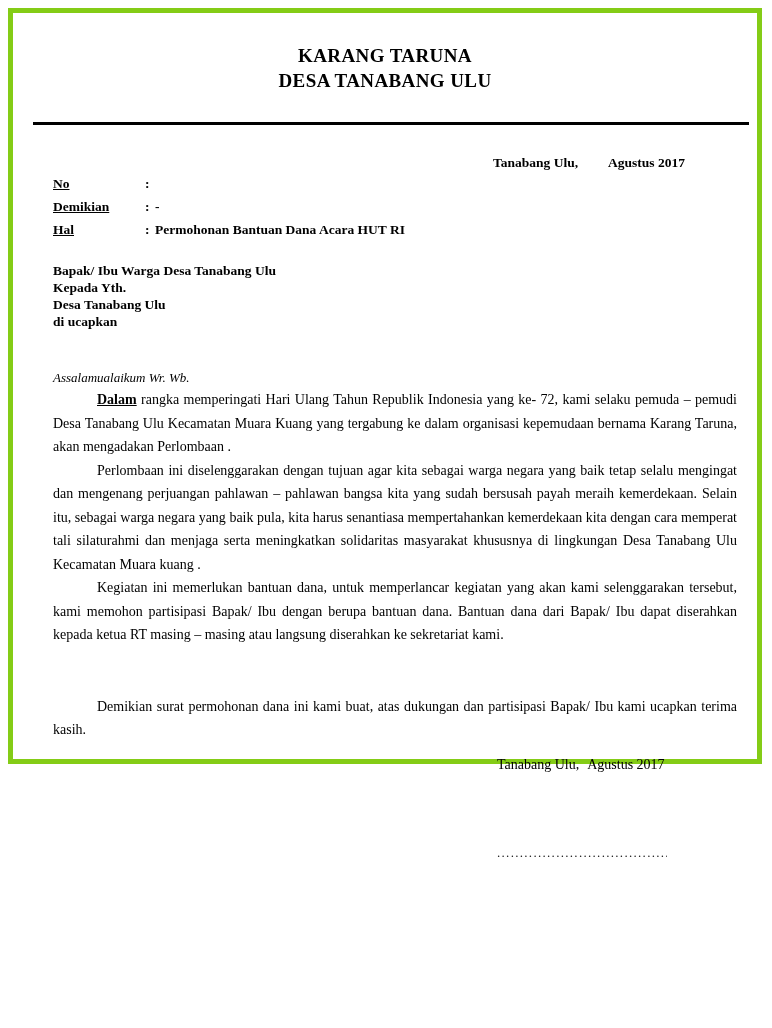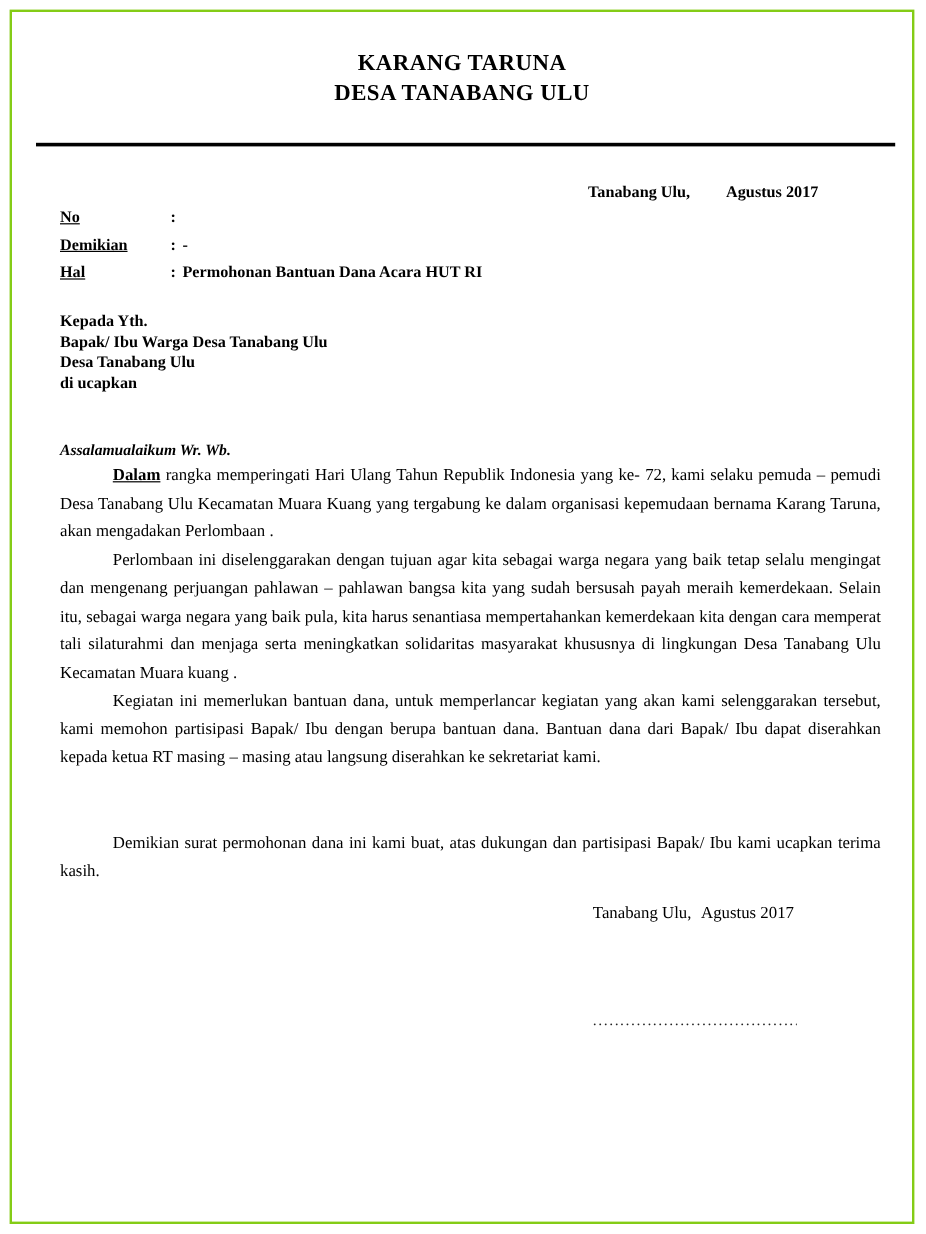--- a/index.html
+++ b/index.html
@@ -13,22 +13,22 @@
     overflow: hidden;
     font-family: "Liberation Serif", serif;
     color: #000000;
   }
 
   .page {
     position: absolute;
     left: 8px;
     top: 8px;
     width: 754px;
-    height: 1012px;
-    border: 2px solid #84cc16;
+    height: 756px;
+    border: 5px solid #84cc16;
     box-sizing: border-box;
     background: #ffffff;
   }
 
   
   .letterhead {
     position: absolute;
     left: 0;
     top: 30px;
     width: 100%;
@@ -89,21 +89,21 @@
     font-size: 13.5px;
     line-height: 17px;
   }
 
   
   .salutation {
     position: absolute;
     left: 40px;
     top: 357px;
     font-style: italic;
-    font-weight: bold;
+    font-weight: normal;
     font-size: 13px;
   }
   .body {
     position: absolute;
     left: 40px;
     top: 375px;
     width: 684px;
     font-size: 14px;
     line-height: 23.5px;
     text-align: justify;
@@ -168,22 +168,22 @@
       <span class="field-value">-</span>
     </div>
     <div class="field-row">
       <span class="field-label">Hal</span>
       <span class="field-sep">:</span>
       <span class="field-value">Permohonan Bantuan Dana Acara HUT RI</span>
     </div>
   </div>
 
   <div class="recipient">
+    <div>Bapak/ Ibu Warga Desa Tanabang Ulu</div>
     <div>Kepada Yth.</div>
-    <div>Bapak/ Ibu Warga Desa Tanabang Ulu</div>
     <div>Desa Tanabang Ulu</div>
     <div>di ucapkan</div>
   </div>
 
   <div class="salutation">Assalamualaikum Wr. Wb.</div>
 
   <div class="body">
     <p><span class="lead">Dalam</span><span> rangka memperingati Hari Ulang Tahun Republik Indonesia yang ke- 72, kami selaku pemuda – pemudi Desa Tanabang Ulu Kecamatan Muara Kuang yang tergabung ke dalam organisasi kepemudaan bernama Karang Taruna, akan mengadakan Perlombaan .</span></p>
     <p>Perlombaan ini  diselenggarakan dengan tujuan agar kita sebagai warga negara yang baik tetap selalu mengingat dan mengenang perjuangan pahlawan – pahlawan bangsa kita yang sudah bersusah payah meraih kemerdekaan. Selain itu, sebagai warga negara yang baik pula, kita harus senantiasa mempertahankan kemerdekaan kita dengan cara memperat tali silaturahmi dan menjaga serta meningkatkan solidaritas masyarakat khususnya di lingkungan Desa Tanabang Ulu Kecamatan Muara kuang .</p>
     <p>Kegiatan ini memerlukan bantuan dana, untuk memperlancar kegiatan yang akan kami selenggarakan tersebut, kami memohon partisipasi Bapak/ Ibu dengan berupa bantuan dana. Bantuan dana dari Bapak/ Ibu dapat diserahkan kepada ketua RT masing – masing atau langsung diserahkan ke sekretariat kami.</p>

